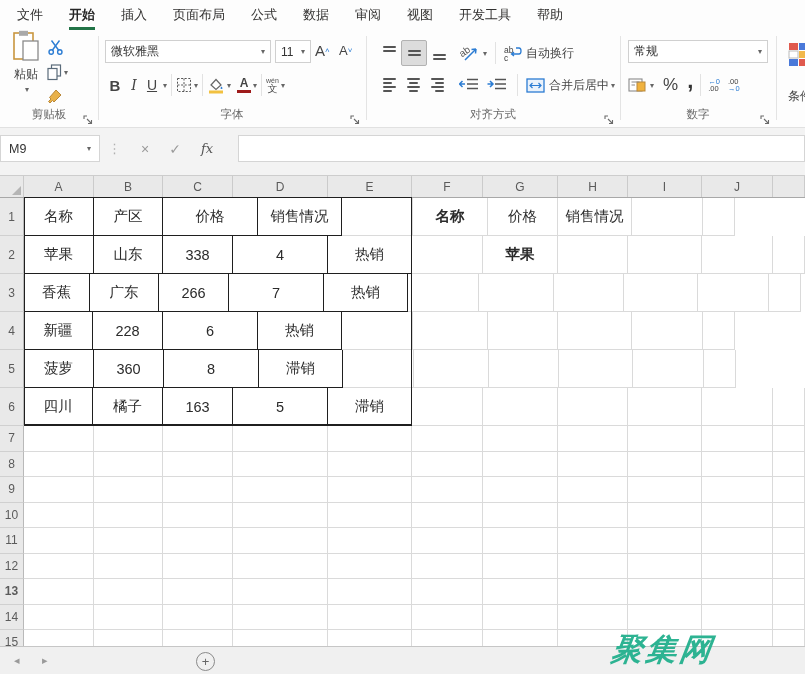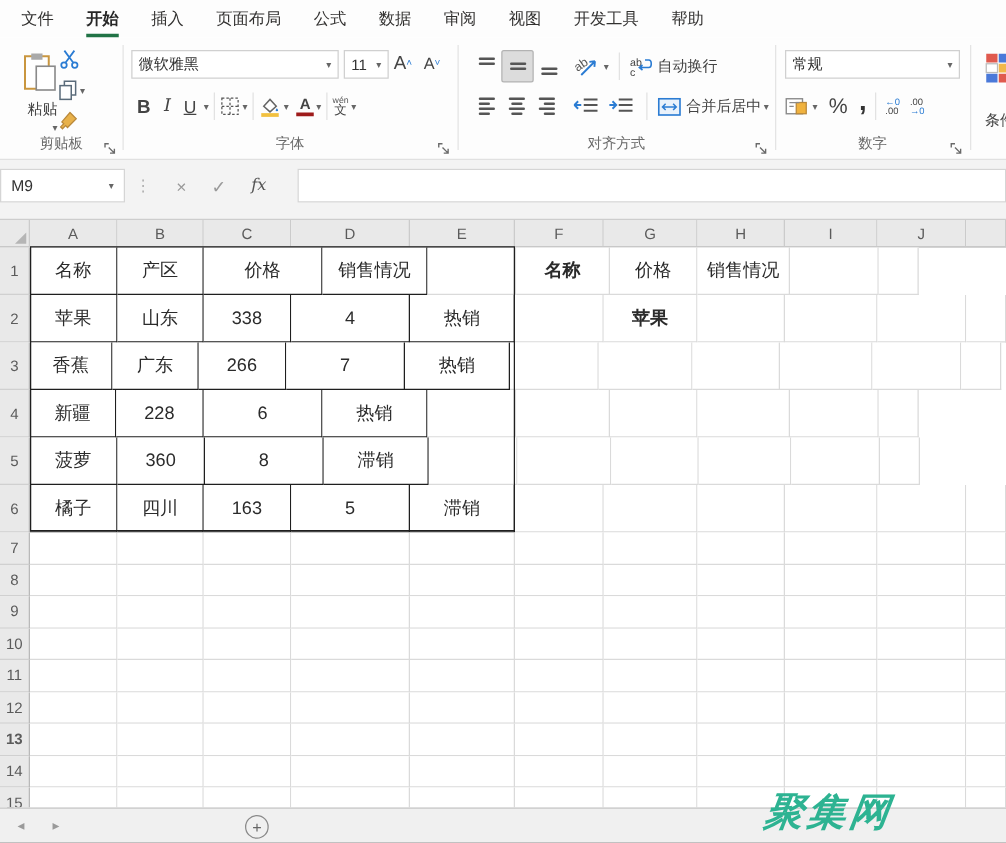--- a/index.html
+++ b/index.html
@@ -88,21 +88,21 @@
       <div class="mtab">数据</div>
       <div class="mtab">审阅</div>
       <div class="mtab">视图</div>
       <div class="mtab">开发工具</div>
       <div class="mtab">帮助</div>
     </nav>
 
   <div class="ribbon">
 
     <div class="rgroup" style="left:0;width:98px;">
-      <div class="abs" style="left:6px;top:12px;width:40px;text-align:right;">
+      <div class="abs" style="left:6px;top:0;width:40px;text-align:center;">
         <svg width="28" height="32" viewBox="0 0 28 32">
           <rect x="2" y="3" width="19" height="26" fill="#fff" stroke="#c9963f" stroke-width="1.6"></rect>
           <rect x="7" y="0.8" width="9" height="5" fill="#a9a9a9"></rect>
           <rect x="11" y="11" width="15" height="19" fill="#fff" stroke="#8a8a8a" stroke-width="1.3"></rect>
         </svg>
         <div style="font-size:12px;color:#444;margin-top:0;">粘贴</div>
         <div class="ddg" style="margin-top:2px;">▾</div>
       </div>
       <div class="abs ib" style="left:47px;top:9px;">
         <svg width="17" height="17" viewBox="0 0 17 17">
@@ -428,22 +428,22 @@
         <div class="cell tbl" style="width: 84px; height: 38px;">滞销</div>
         <div class="cell" style="width: 71px; height: 38px;"></div>
         <div class="cell" style="width: 75px; height: 38px;"></div>
         <div class="cell" style="width: 70px; height: 38px;"></div>
         <div class="cell" style="width: 74px; height: 38px;"></div>
         <div class="cell" style="width: 71px; height: 38px;"></div>
         <div class="cell" style="width: 32px; height: 38px;"></div>
       </div>
       <div class="grow">
         <div class="rhdr" style="width: 24px; height: 38px;">6</div>
+        <div class="cell tbl" style="width: 69px; height: 38px;">四川</div>
         <div class="cell tbl" style="width: 70px; height: 38px;">橘子</div>
-        <div class="cell tbl" style="width: 69px; height: 38px;">四川</div>
         <div class="cell tbl" style="width: 70px; height: 38px;">163</div>
         <div class="cell tbl" style="width: 95px; height: 38px;">5</div>
         <div class="cell tbl" style="width: 84px; height: 38px;">滞销</div>
         <div class="cell" style="width: 71px; height: 38px;"></div>
         <div class="cell" style="width: 75px; height: 38px;"></div>
         <div class="cell" style="width: 70px; height: 38px;"></div>
         <div class="cell" style="width: 74px; height: 38px;"></div>
         <div class="cell" style="width: 71px; height: 38px;"></div>
         <div class="cell" style="width: 32px; height: 38px;"></div>
       </div>

